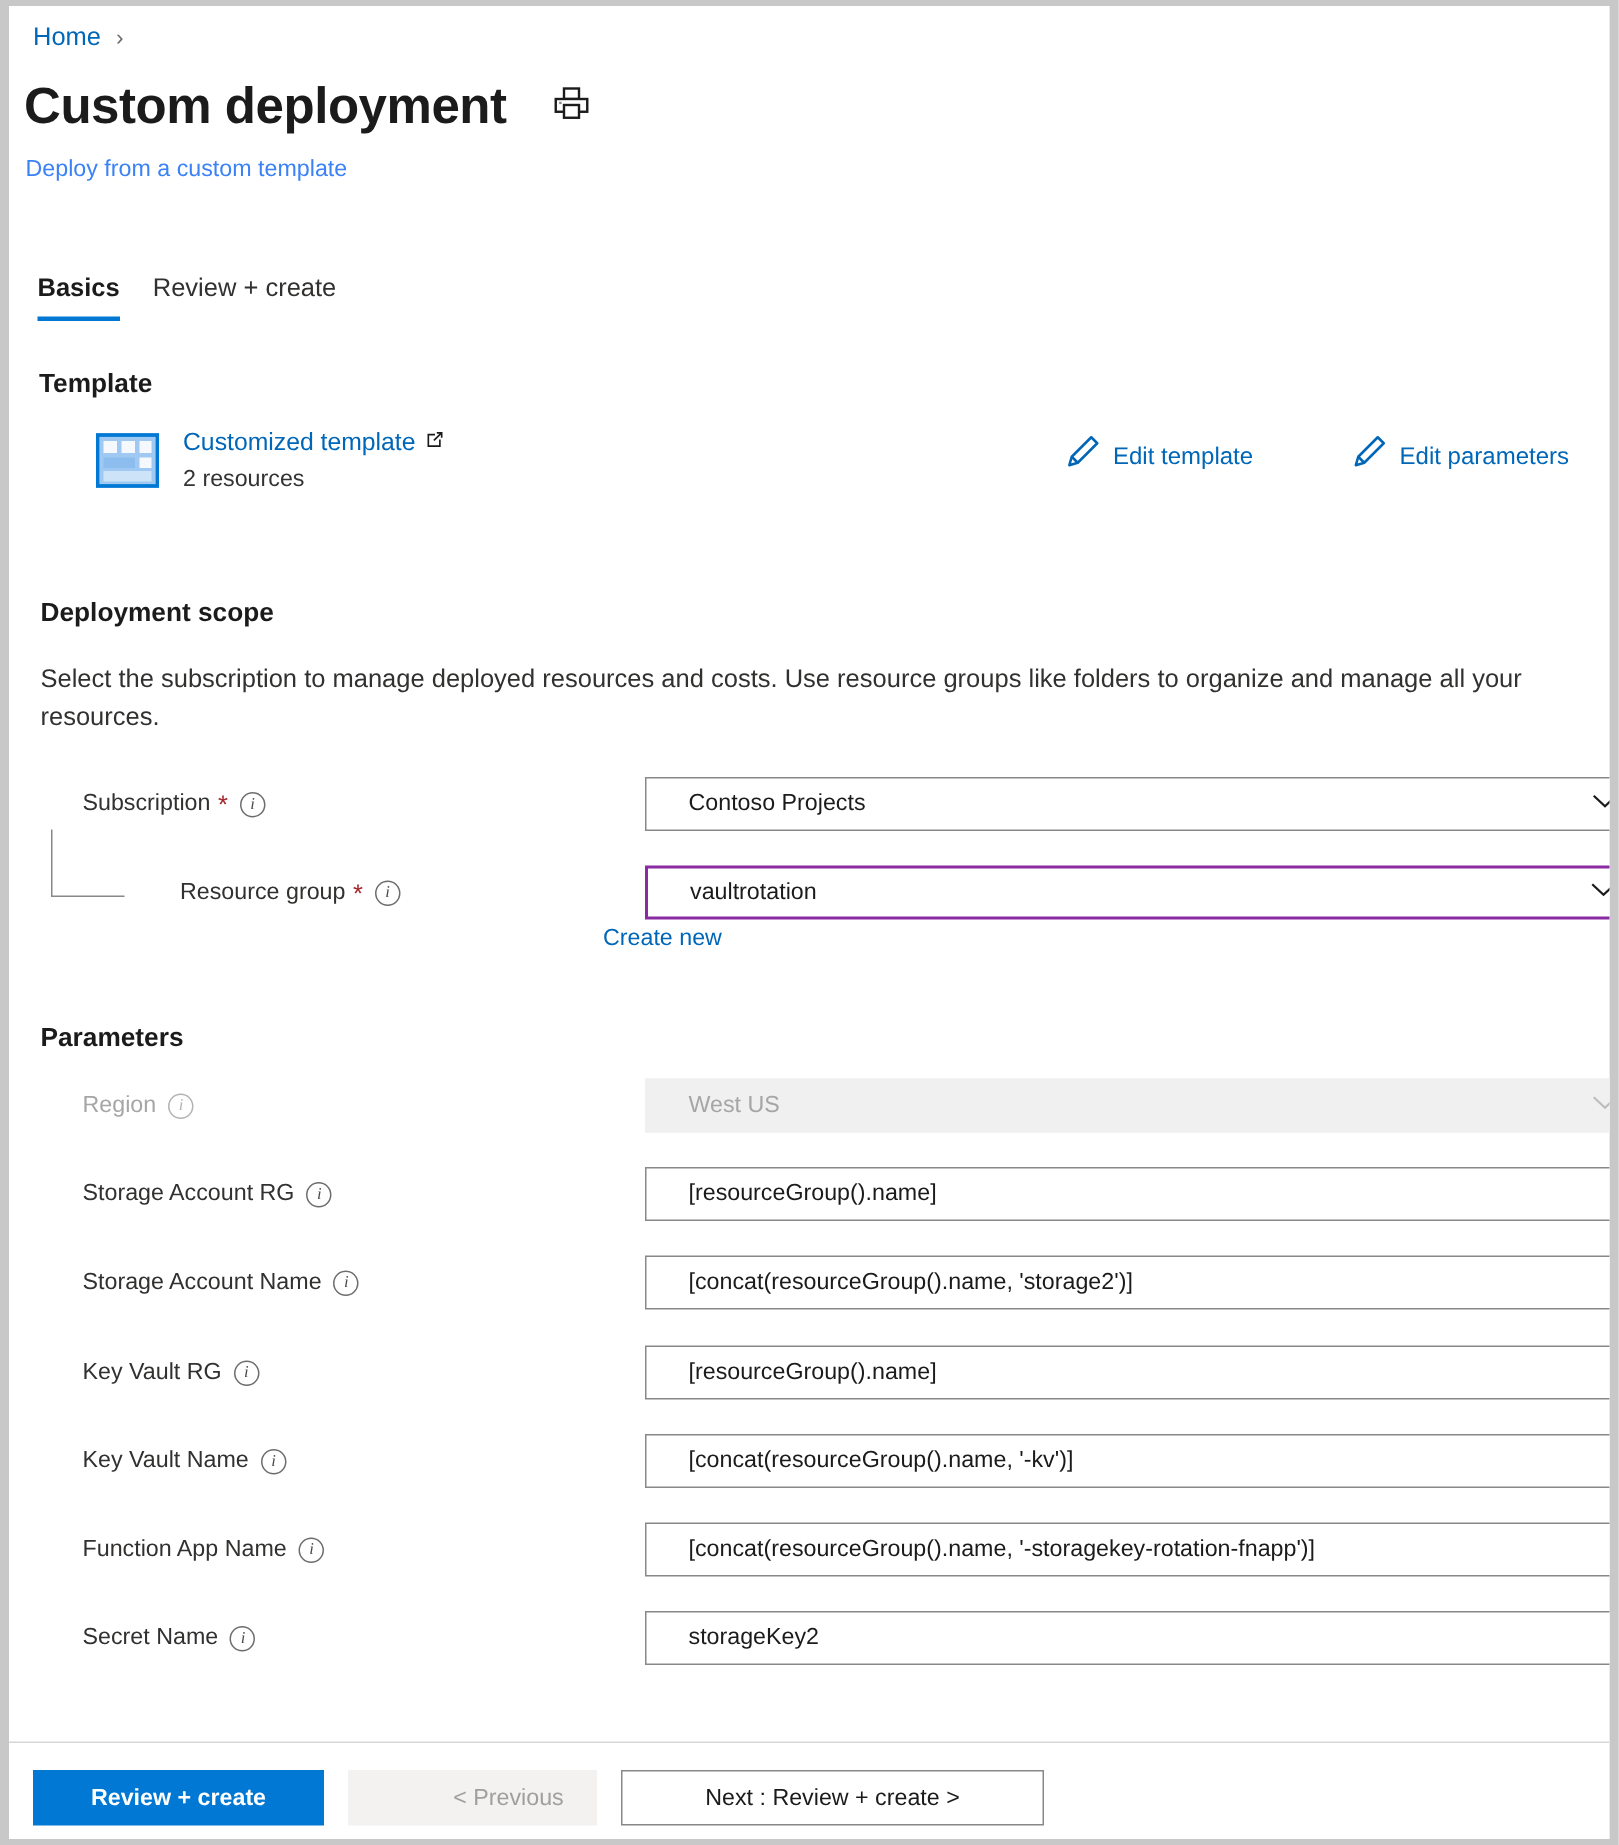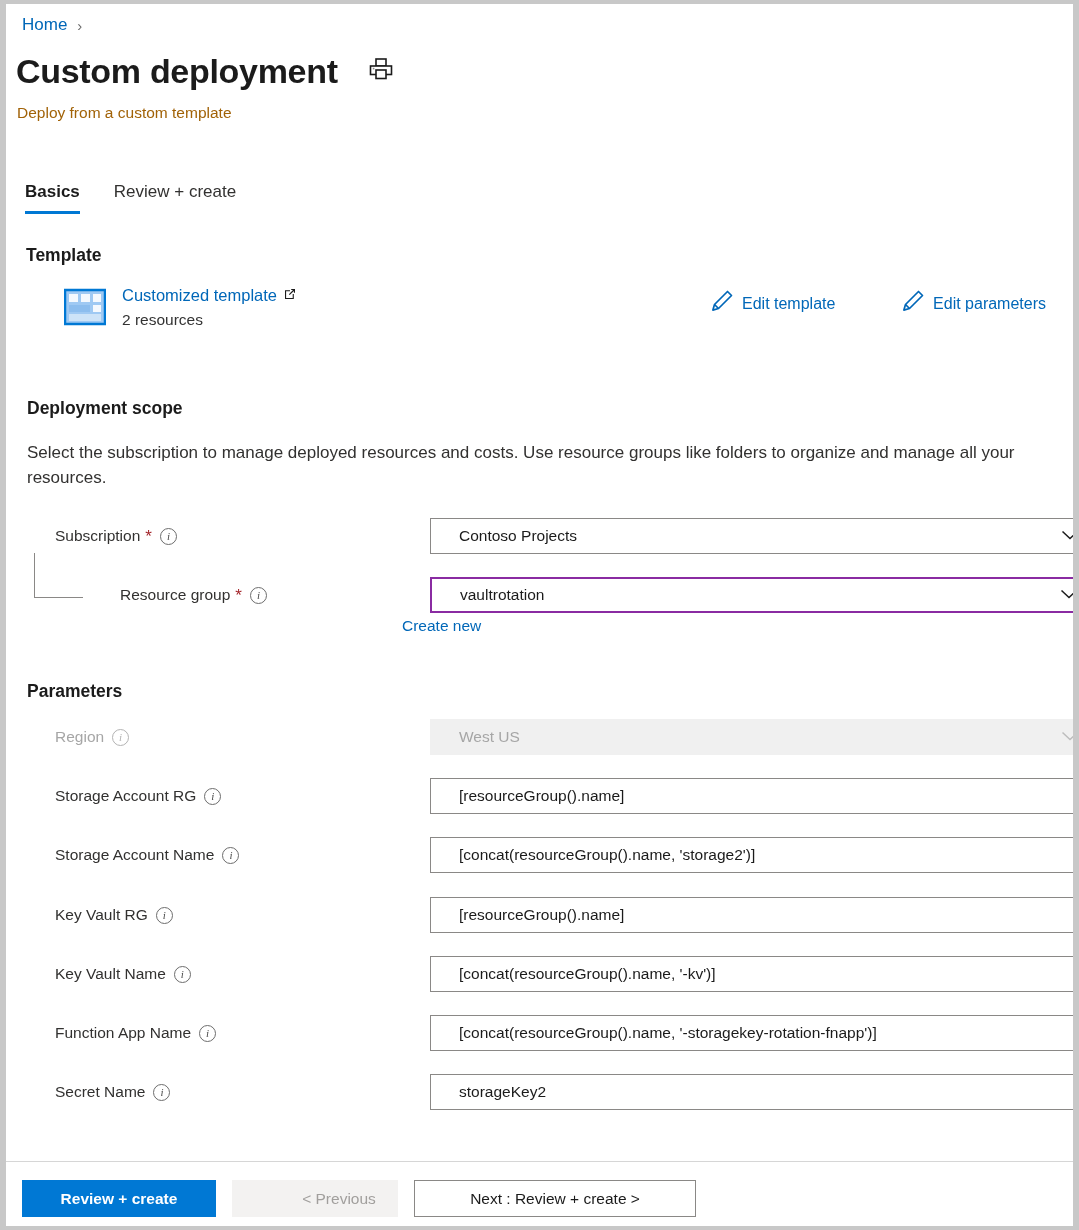--- a/index.html
+++ b/index.html
@@ -67,30 +67,30 @@
   }
   .printer-icon {
     display: block;
     cursor: pointer;
   }
   .subtitle {
     position: absolute;
     left: 11px;
     top: 100px;
     font-size: 15.5px;
-    color: #a16207;
+    color: #3b82f6;
   }
 
   
   .tabs {
     position: absolute;
     left: 19px;
     top: 178px;
     display: flex;
-    gap: 34px;
+    gap: 22px;
     align-items: flex-start;
   }
   .tab {
     font-size: 17px;
     color: #323130;
     padding-bottom: 12px;
     cursor: pointer;
     position: relative;
   }
   .tab.active {

